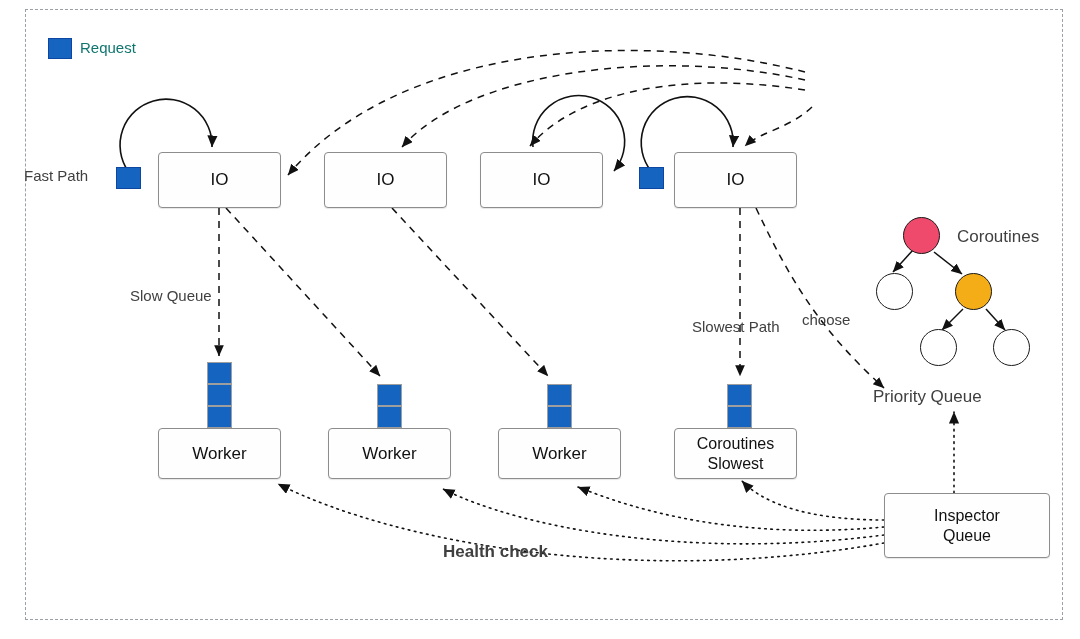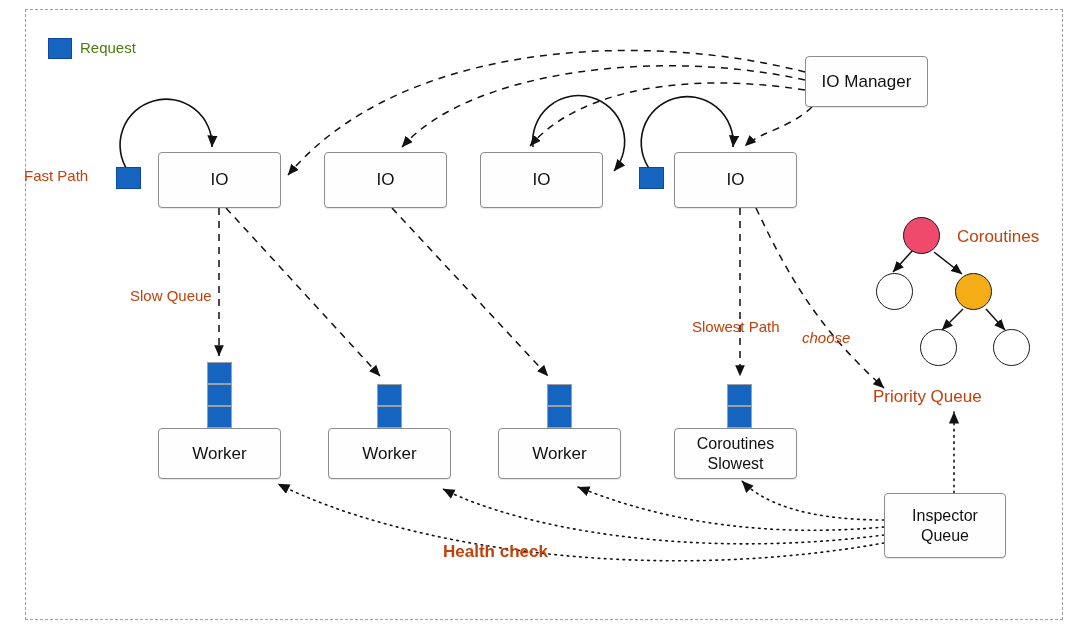--- a/index.html
+++ b/index.html
@@ -62,28 +62,28 @@
     box-sizing: border-box;
   }
   .stack .blk {
     flex: 1 1 auto;
     background: #1565c0;
     border: 1px solid #9e9e9e;
     box-sizing: border-box;
   }
   .free-label {
     position: absolute;
-    color: #c2410c;
+    color: #404040;
     font-size: 15px;
     white-space: nowrap;
   }
   .free-label.big { font-size: 17px; }
   .legend-label {
     position: absolute;
-    color: #4d7c0f;
+    color: #0f766e;
     font-size: 15px;
     white-space: nowrap;
   }
   .tree-node {
     position: absolute;
     border-radius: 50%;
     border: 1.4px solid #1b1b1b;
     box-sizing: border-box;
     background: #ffffff;
   }
@@ -149,34 +149,33 @@
       <path d="M913,250 L893,272" marker-end="url(#arrowSolid)"></path>
       <path d="M934,252 L962,274" marker-end="url(#arrowSolid)"></path>
       <path d="M963,309 L942,330" marker-end="url(#arrowSolid)"></path>
       <path d="M986,309 L1005,330" marker-end="url(#arrowSolid)"></path>
     </g>
   </svg>
 
   <div class="sq-legend" style="left:48px; top:38px; width:24px; height:21px;"></div>
   <div class="legend-label" style="left:80px; top:39px;">Request</div>
 
-  <div class="node-box" style="left:805px; top:56px; width:123px; height:51px;">IO Manager</div>
 
   <div class="req-square" style="left:116px; top:167px; width:25px; height:22px;"></div>
   <div class="req-square" style="left:639px; top:167px; width:25px; height:22px;"></div>
 
   <div class="node-box" style="left:158px; top:152px; width:123px; height:56px;">IO</div>
   <div class="node-box" style="left:324px; top:152px; width:123px; height:56px;">IO</div>
   <div class="node-box" style="left:480px; top:152px; width:123px; height:56px;">IO</div>
   <div class="node-box" style="left:674px; top:152px; width:123px; height:56px;">IO</div>
 
   <div class="free-label" style="left:24px; top:167px;">Fast Path</div>
   <div class="free-label" style="left:130px; top:287px;">Slow Queue</div>
   <div class="free-label" style="left:692px; top:294px;margin-top:24px;">Slowest Path</div>
-  <div class="free-label" style="left:802px; top:329px;font-style:italic;">choose</div>
+  <div class="free-label" style="left:802px; top:311px;">choose</div>
   <div class="free-label big" style="left:873px; top:387px;">Priority Queue</div>
   <div class="free-label big" style="left:443px; top:542px;font-weight:bold;">Health check</div>
 
   <div class="stack" style="left:207px; top:362px; width:25px; height:66px;">
     <div class="blk"></div>
     <div class="blk"></div>
     <div class="blk"></div>
   </div>
   <div class="stack" style="left:377px; top:384px; width:25px; height:44px;">
     <div class="blk"></div>
@@ -192,21 +191,21 @@
   </div>
 
   <div class="node-box" style="left:158px; top:428px; width:123px; height:51px;">Worker</div>
   <div class="node-box" style="left:328px; top:428px; width:123px; height:51px;">Worker</div>
   <div class="node-box" style="left:498px; top:428px; width:123px; height:51px;">Worker</div>
   <div class="node-box two-line" style="left:674px; top:428px; width:123px; height:51px; flex-direction:column;">
     <span>Coroutines</span>
     <span>Slowest</span>
   </div>
 
-  <div class="node-box two-line" style="left:884px; top:493px; width:122px; height:65px; flex-direction:column;">
+  <div class="node-box two-line" style="left:884px; top:493px; width:166px; height:65px; flex-direction:column;">
     <span>Inspector</span>
     <span>Queue</span>
   </div>
 
   <div class="tree-node" style="left:903px; top:217px; width:37px; height:37px; background:#ef4a6b;"></div>
   <div class="tree-node" style="left:876px; top:273px; width:37px; height:37px; background:#ffffff;"></div>
   <div class="tree-node" style="left:955px; top:273px; width:37px; height:37px; background:#f5ad17;"></div>
   <div class="tree-node" style="left:920px; top:329px; width:37px; height:37px; background:#ffffff;"></div>
   <div class="tree-node" style="left:993px; top:329px; width:37px; height:37px; background:#ffffff;"></div>
   <div class="free-label big" style="left:957px; top:227px;">Coroutines</div>

